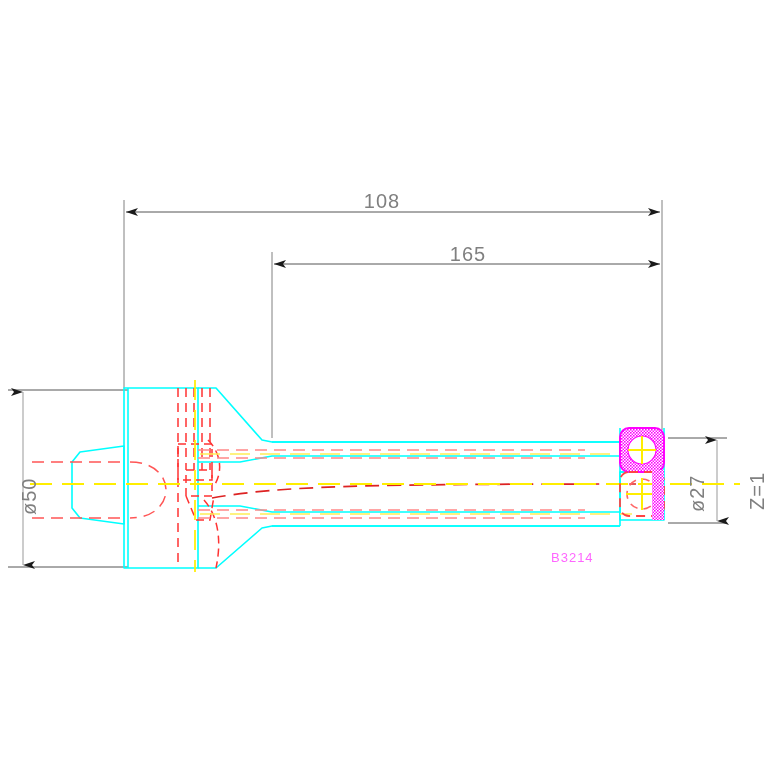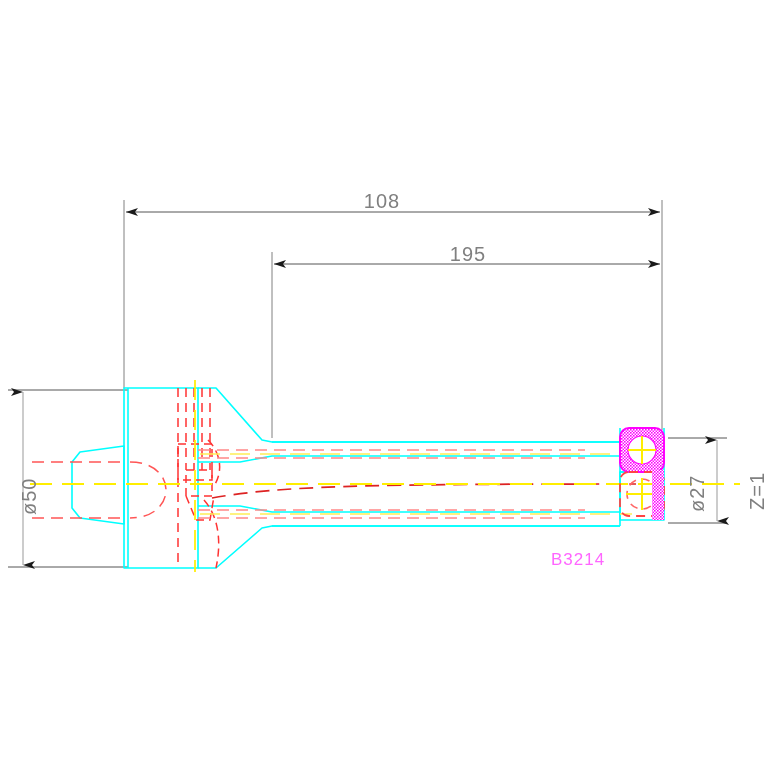--- a/index.html
+++ b/index.html
@@ -31,21 +31,21 @@
     white-space: nowrap;
     user-select: none;
   }
   .dim-vert {
     transform-origin: 0 0;
   }
   .part-label {
     position: absolute;
     color: #ff66ff;
     font-family: "Liberation Sans", sans-serif;
-    font-size: 17px;
+    font-size: 13px;
     letter-spacing: 1px;
     white-space: nowrap;
     user-select: none;
   }
 </style>
 </head>
 <body>
 
 <div id="canvas">
 
@@ -169,21 +169,21 @@
       <circle cx="642" cy="494" r="15" stroke="#ff6666" stroke-width="1.6" stroke-dasharray="8 6"></circle>
       <line x1="642" y1="478" x2="642" y2="510" stroke="#ffee00" stroke-width="2"></line>
       <line x1="626" y1="494" x2="658" y2="494" stroke="#ffee00" stroke-width="2"></line>
     </g>
 
     <rect x="652" y="470" width="12" height="50" fill="url(#insertHatch)" stroke="none"></rect>
   </svg>
 
   <div class="dim-text" style="left:382px; top:190px; transform:translateX(-50%);">108</div>
 
-  <div class="dim-text" style="left:468px; top:243px; transform:translateX(-50%);">195</div>
+  <div class="dim-text" style="left:468px; top:243px; transform:translateX(-50%);">165</div>
 
   <div class="dim-text dim-vert" style="left:18px; top:515px; transform:rotate(-90deg);">ø50</div>
 
   <div class="dim-text dim-vert" style="left:686px; top:512px; transform:rotate(-90deg);">ø27</div>
 
   <div class="dim-text dim-vert" style="left:746px; top:510px; transform:rotate(-90deg);">Z=1</div>
 
   <div class="part-label" style="left:551px; top:550px;">B3214</div>
 
 </div>

